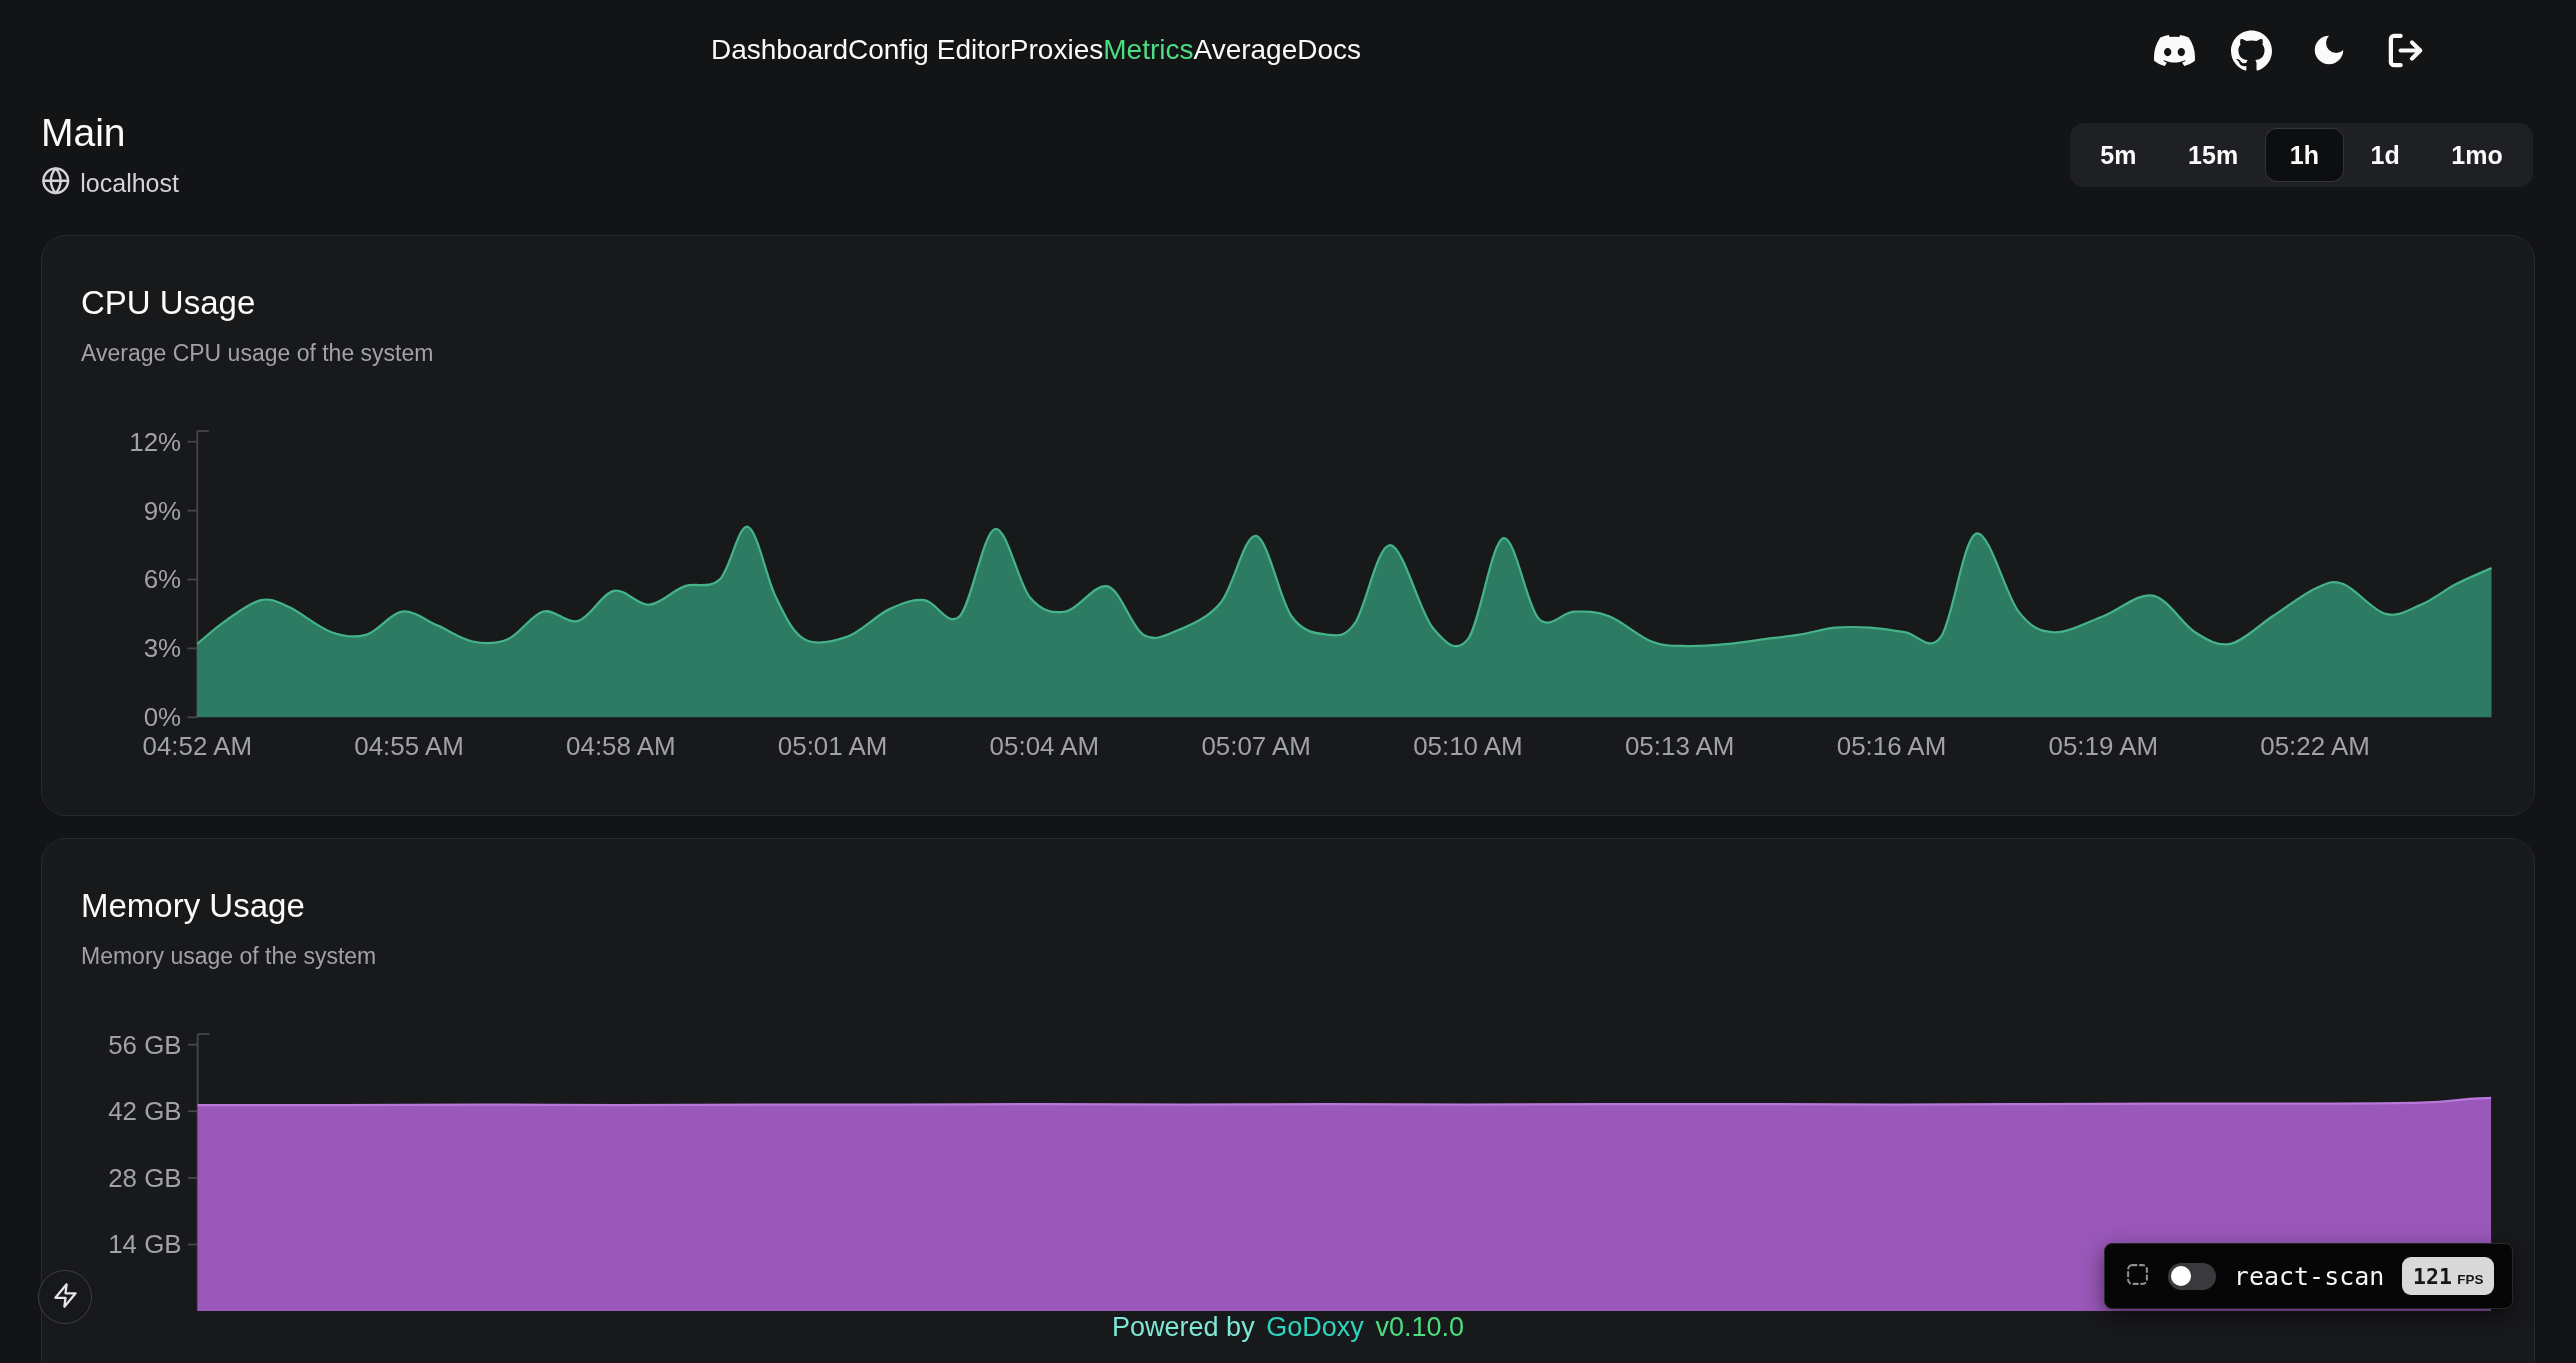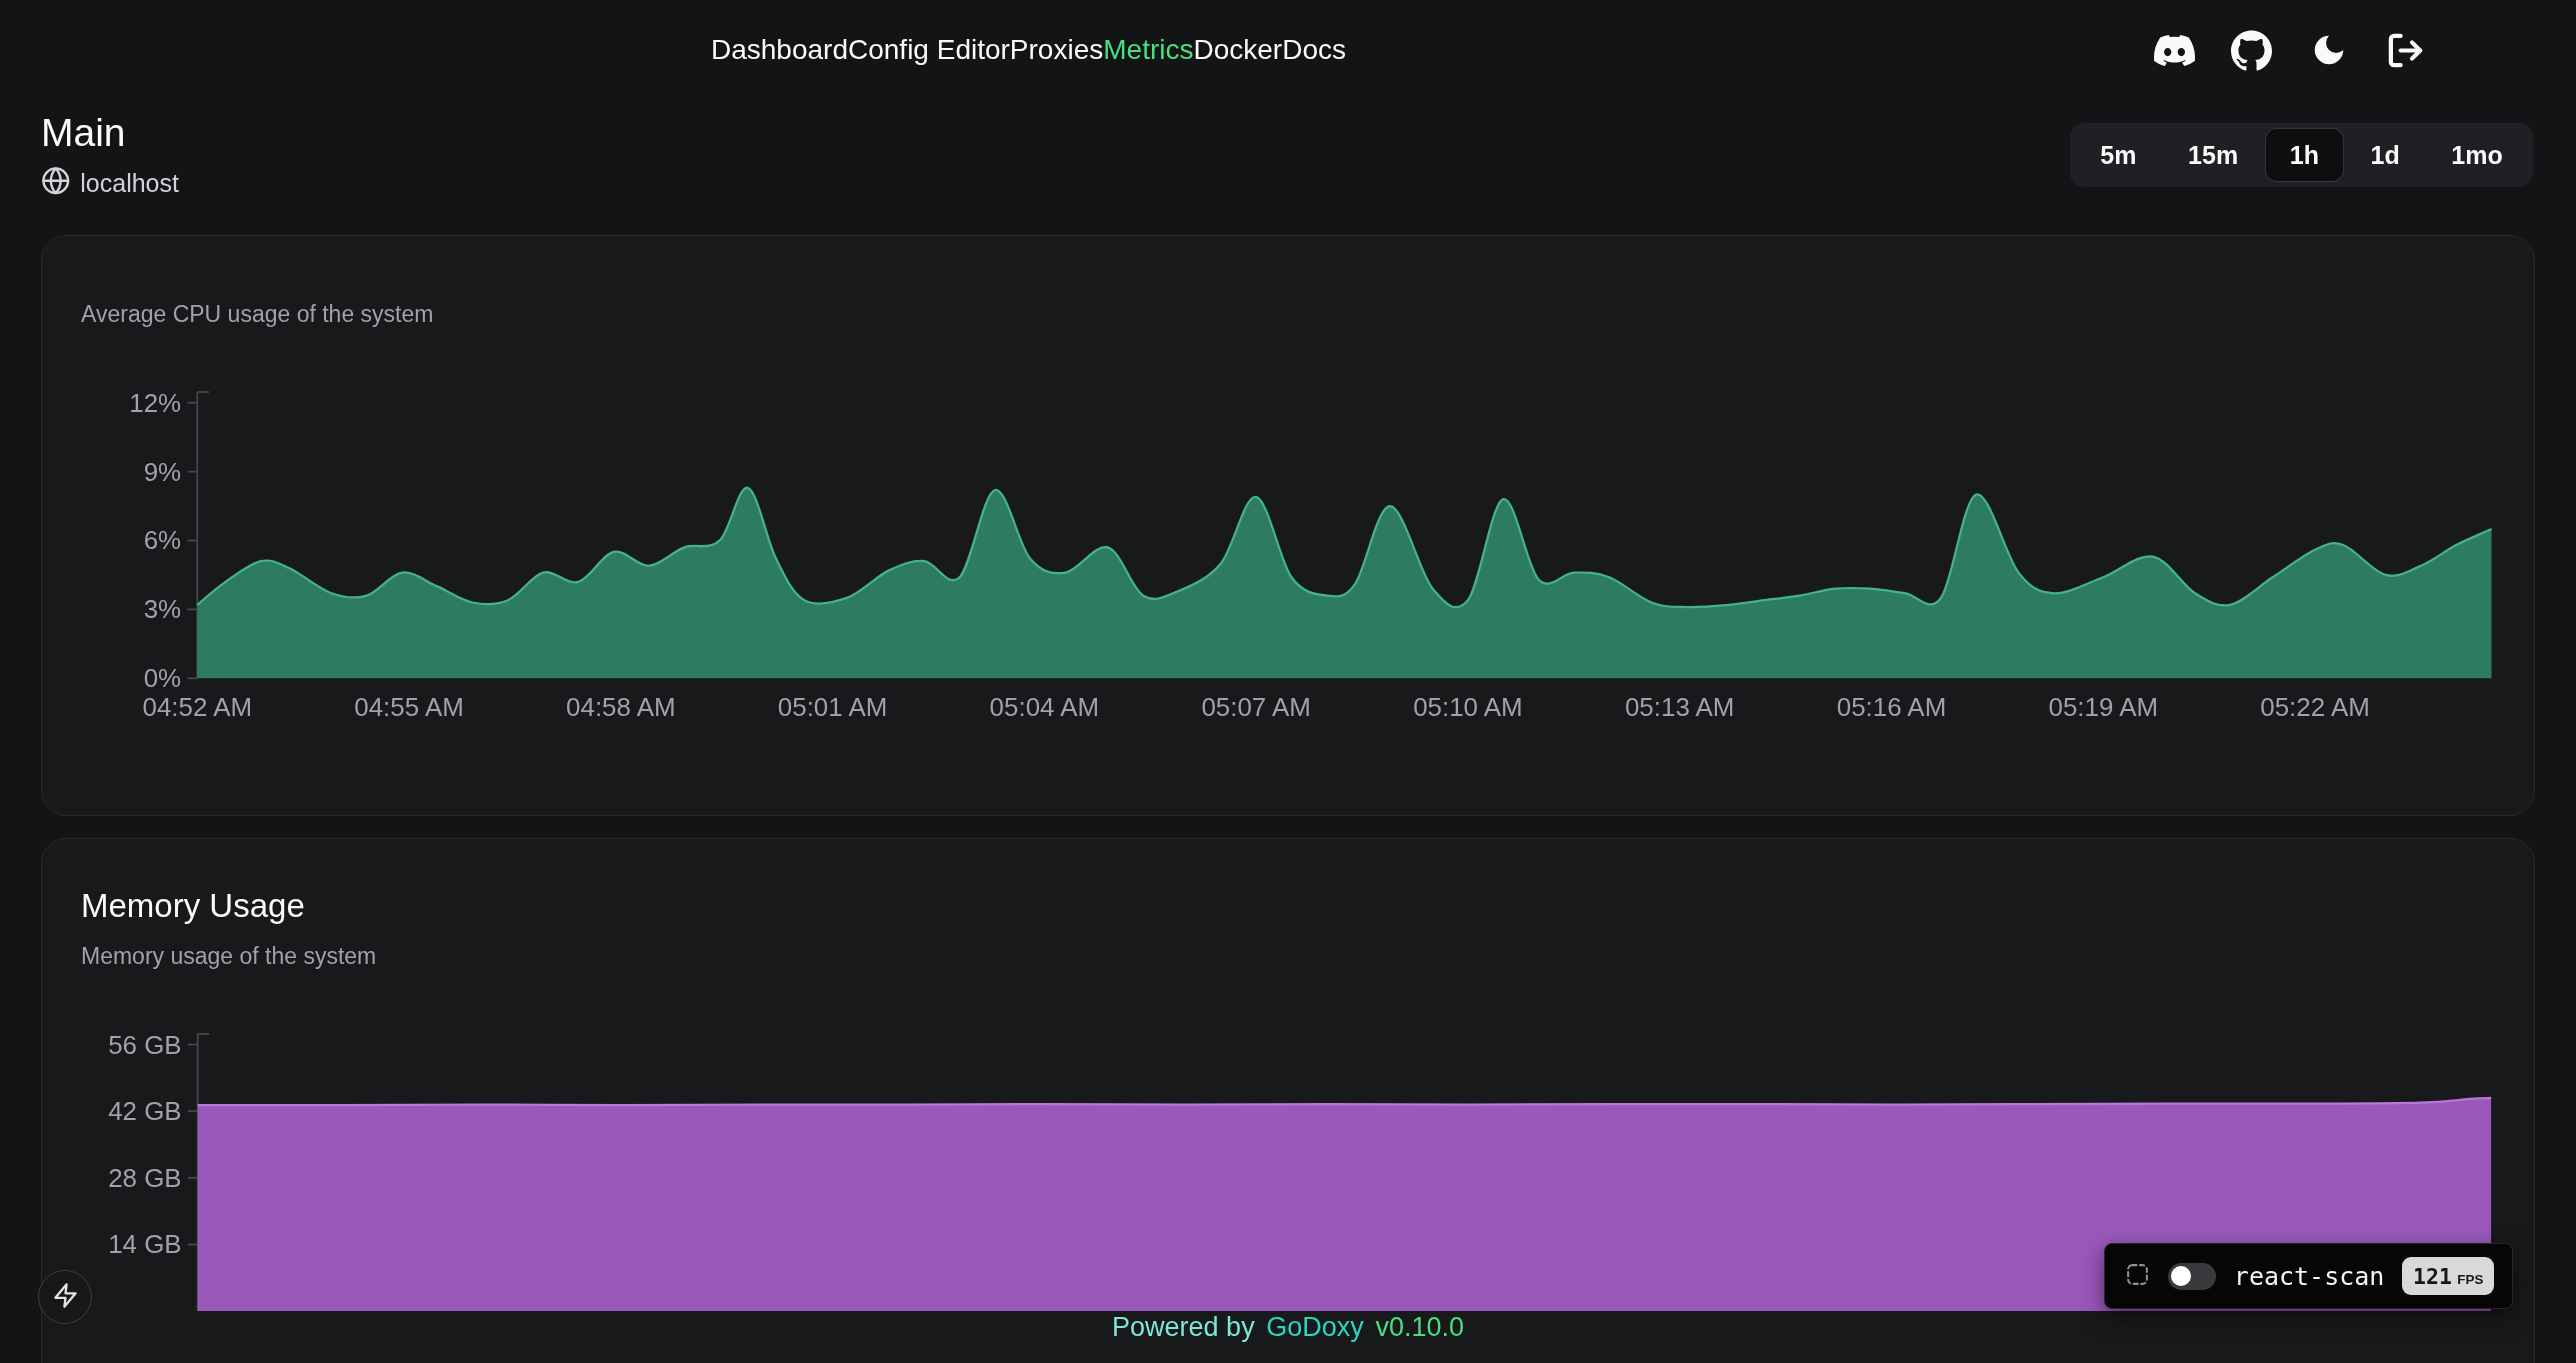--- a/index.html
+++ b/index.html
@@ -94,21 +94,21 @@
 </style>
 </head>
 <body>
 
 <div class="topbar">
   <nav class="main-nav" id="main-nav">
       <div class="nav-item">Dashboard</div>
       <div class="nav-item">Config Editor</div>
       <div class="nav-item">Proxies</div>
       <div class="nav-item active">Metrics</div>
-      <div class="nav-item">Docker</div>
+      <div class="nav-item">Average</div>
       <div class="nav-item">Docs</div>
     </nav>
 
   <div class="top-icons">
     <span class="icon-btn">
       <svg width="43" height="43" viewBox="0 0 24 24">
           <path fill="#fafafa" d="M20.317 4.37a19.79 19.79 0 0 0-4.885-1.515.074.074 0 0 0-.079.037c-.21.375-.444.864-.608 1.25a18.27 18.27 0 0 0-5.487 0 12.64 12.64 0 0 0-.617-1.25.077.077 0 0 0-.079-.037A19.736 19.736 0 0 0 3.677 4.37a.07.07 0 0 0-.032.027C.533 9.046-.32 13.58.099 18.057a.082.082 0 0 0 .031.057 19.9 19.9 0 0 0 5.993 3.03.078.078 0 0 0 .084-.028c.462-.63.874-1.295 1.226-1.994a.076.076 0 0 0-.041-.106 13.107 13.107 0 0 1-1.872-.892.077.077 0 0 1-.008-.128c.126-.094.252-.192.372-.291a.074.074 0 0 1 .077-.01c3.928 1.793 8.18 1.793 12.062 0a.074.074 0 0 1 .078.01c.12.098.246.198.373.292a.077.077 0 0 1-.006.127 12.3 12.3 0 0 1-1.873.892.077.077 0 0 0-.041.107c.36.698.772 1.362 1.225 1.993a.076.076 0 0 0 .084.028 19.84 19.84 0 0 0 6.002-3.03.077.077 0 0 0 .032-.054c.5-5.177-.838-9.674-3.549-13.66a.061.061 0 0 0-.031-.03zM8.02 15.33c-1.183 0-2.157-1.085-2.157-2.419 0-1.333.956-2.419 2.157-2.419 1.21 0 2.176 1.096 2.157 2.42 0 1.333-.956 2.418-2.157 2.418zm7.975 0c-1.183 0-2.157-1.085-2.157-2.419 0-1.333.955-2.419 2.157-2.419 1.21 0 2.176 1.096 2.157 2.42 0 1.333-.946 2.418-2.157 2.418z"></path>
         </svg>
     </span>
     <span class="icon-btn">
@@ -147,20 +147,21 @@
 
 <div class="time-ranges" id="time-ranges">
     <button class="tr-btn">5m</button>
     <button class="tr-btn">15m</button>
     <button class="tr-btn active">1h</button>
     <button class="tr-btn">1d</button>
     <button class="tr-btn">1mo</button>
   </div>
 
 <section class="card" id="cpu-card">
+  <h2 class="card-title">CPU Usage</h2>
   <p class="card-subtitle">Average CPU usage of the system</p>
   <div class="chart-wrap">
     <svg width="2415" height="349" viewBox="0 0 2700 390">
         <line x1="130" y1="10" x2="130" y2="330" stroke="#46474c" stroke-width="2"></line>
         <line x1="130" y1="10" x2="143" y2="10" stroke="#46474c" stroke-width="2"></line>
         <line x1="119" y1="330" x2="130" y2="330" stroke="#46474c" stroke-width="2"></line>
         <text x="112" y="340" text-anchor="end" fill="#a1a1aa" font-size="29" font-family="Liberation Sans, sans-serif">0%</text>
         <line x1="119" y1="253" x2="130" y2="253" stroke="#46474c" stroke-width="2"></line>
         <text x="112" y="263" text-anchor="end" fill="#a1a1aa" font-size="29" font-family="Liberation Sans, sans-serif">3%</text>
         <line x1="119" y1="176" x2="130" y2="176" stroke="#46474c" stroke-width="2"></line>

